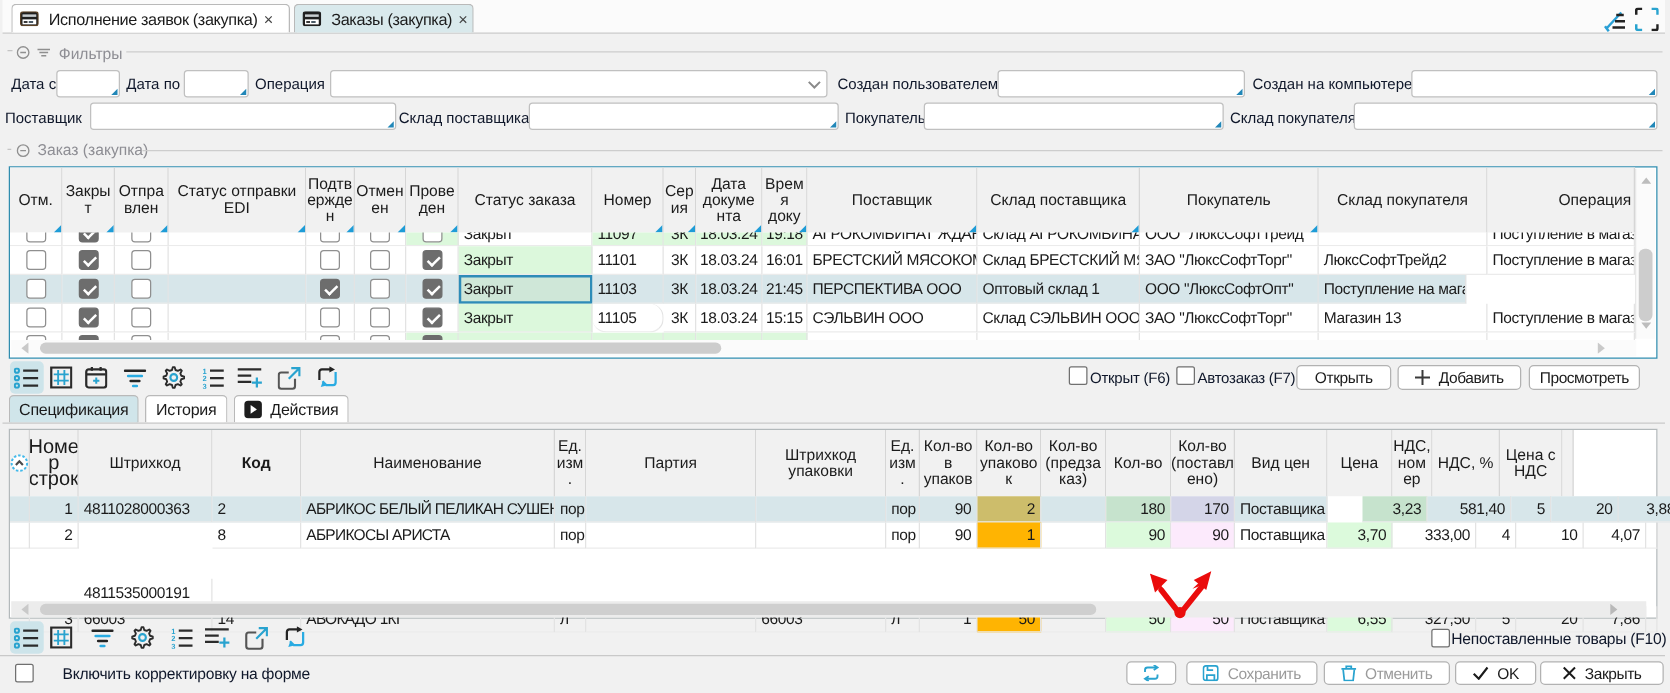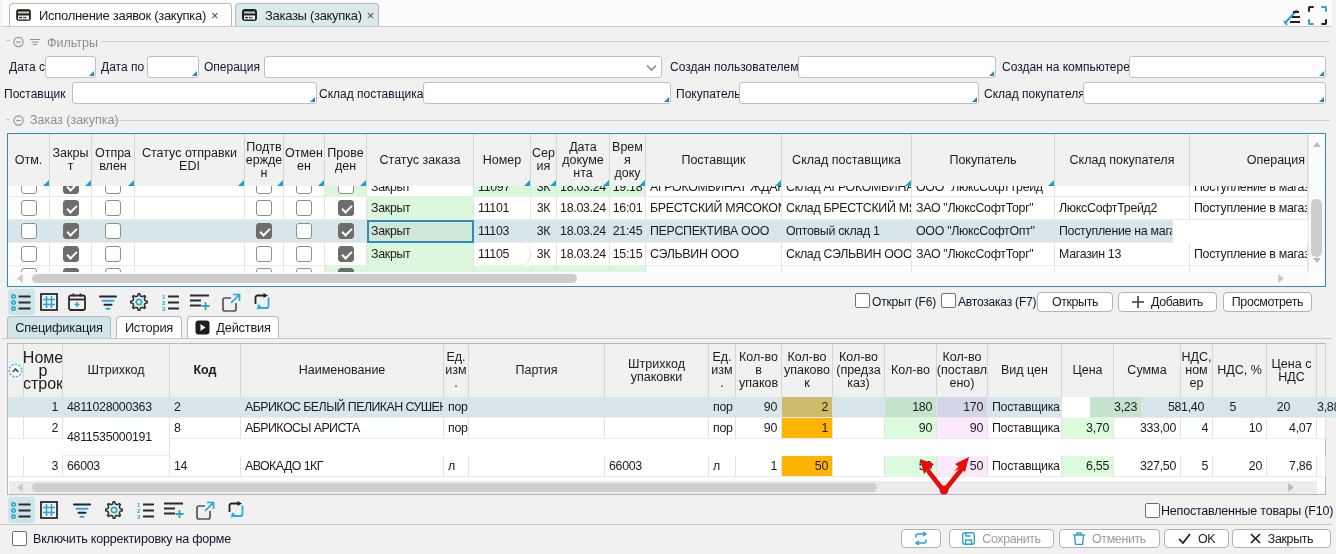--- a/index.html
+++ b/index.html
@@ -417,21 +417,20 @@
       <div class="hcell" style="width:136px;height:53px;font-size:12.5px;">Партия</div>
       <div class="hcell" style="width:104px;height:53px;font-size:12.5px;">Штрихкод<br>упаковки</div>
       <div class="hcell" style="width:27px;height:53px;font-size:12.5px;">Ед.<br>изм<br>.</div>
       <div class="hcell" style="width:46px;height:53px;font-size:12.5px;">Кол-во<br>в<br>упаков</div>
       <div class="hcell" style="width:51px;height:53px;font-size:12.5px;">Кол-во<br>упаково<br>к</div>
       <div class="hcell" style="width:52px;height:53px;font-size:12.5px;">Кол-во<br>(предза<br>каз)</div>
       <div class="hcell" style="width:52px;height:53px;font-size:12.5px;">Кол-во</div>
       <div class="hcell" style="width:51px;height:53px;font-size:12.5px;">Кол-во<br>(поставл<br>ено)</div>
       <div class="hcell" style="width:74px;height:53px;font-size:12.5px;">Вид цен</div>
       <div class="hcell" style="width:52px;height:53px;font-size:12.5px;">Цена</div>
-      <div class="hcell" style="width:67px;height:53px;font-size:12.5px;">Сумма</div>
       <div class="hcell" style="width:32px;height:53px;font-size:12.5px;">НДС,<br>ном<br>ер</div>
       <div class="hcell" style="width:54px;height:53px;font-size:12.5px;">НДС, %</div>
       <div class="hcell" style="width:50px;height:53px;font-size:12.5px;">Цена с<br>НДС</div>
       <div class="hcell" style="width:9px;height:53px;font-size:12.5px;"></div>
     </div>
     <div class="trow">
       <div class="cell  sel" style="width:16px;height:21px;"></div>
       <div class="cell num  sel" style="width:39px;height:21px;">1</div>
       <div class="cell  sel" style="width:107px;height:21px;">4811028000363</div>
       <div class="cell  sel" style="width:71px;height:21px;">2</div>
@@ -451,21 +450,21 @@
       <div class="cell num grnsel2" style="width:52px;height:21px;margin-left:28px;">3,23</div>
       <div class="cell num  sel" style="width:67px;height:21px;">581,40</div>
       <div class="cell num  sel" style="width:32px;height:21px;">5</div>
       <div class="cell num  sel" style="width:54px;height:21px;">20</div>
       <div class="cell num  sel" style="width:50px;height:21px;">3,88</div>
       <div class="cell  sel" style="width:9px;height:21px;"></div>
     </div>
     <div class="trow">
       <div class="cell " style="width:16px;height:21px;"></div>
       <div class="cell num " style="width:39px;height:21px;">2</div>
-      <div class="cell " style="width:107px;height:38px;">4811535000191</div>
+      <div class="cell " style="width:107px;height:22px;margin-top:45px;">4811535000191</div>
       <div class="cell " style="width:71px;height:21px;">8</div>
       <div class="cell np" style="width:203px;height:21px;">
         <span style="letter-spacing:-0.55px">АБРИКОСЫ АРИСТА</span>
       </div>
       <div class="cell " style="width:25px;height:21px;">пор</div>
       <div class="cell " style="width:136px;height:21px;"></div>
       <div class="cell " style="width:104px;height:21px;"></div>
       <div class="cell " style="width:27px;height:21px;">пор</div>
       <div class="cell num " style="width:46px;height:21px;">90</div>
       <div class="cell num amb" style="width:51px;height:21px;">1</div>
@@ -563,21 +562,21 @@
 <path d="M3.6 16.6L8.3 15.4 5.2 12.1Z" fill="#29abe2"></path>
 <path d="M8 15l-3-3" stroke="#29abe2" stroke-width="1.8"></path>
     </svg>
   </div>
 
 <div class="abs" style="left:0;top:524px;width:1332px;height:1px;background:#c9c9c9"></div>
 <div id="bottombar">
     <div class="abs" style="left:1145px;top:503px;width:15px;height:15px;border:1px solid #707070;border-radius:2px;background:#fff;"></div>
     <div class="flabel" style="left:1161px;top:504px;font-size:12.5px;letter-spacing:-0.2px;">Непоставленные товары (F10)</div>
     <div class="abs" style="left:12px;top:531px;width:15px;height:15px;border:1px solid #707070;border-radius:2px;background:#fff;"></div>
-    <div class="flabel" style="left:33px;top:532px;font-size:12.5px;letter-spacing:-0.2px;">Включить корректировку на форме</div>
+    <div class="flabel" style="left:50px;top:532px;font-size:12.5px;letter-spacing:-0.2px;">Включить корректировку на форме</div>
     <div class="btn" style="left:901px;top:529px;width:40px;height:19px;">
       <svg width="14" height="13" viewBox="0 0 14 13">
         <path d="M2 5.5V4A2 2 0 0 1 4 2h7" fill="none" stroke="#29a3cf" stroke-width="1.5"></path>
         <path d="M9 0l3 2-3 2" fill="none" stroke="#29a3cf" stroke-width="1.5"></path>
         <path d="M12 7.5V9a2 2 0 0 1-2 2H3" fill="none" stroke="#29a3cf" stroke-width="1.5"></path>
         <path d="M5 9l-3 2 3 2" fill="none" stroke="#29a3cf" stroke-width="1.5"></path>
       </svg>
     </div>
     <div class="btn" style="left:949px;top:529px;width:105px;height:19px;color:#9b9b9b;"><svg width="13" height="13" viewBox="0 0 13 13" style="margin-right:7px">
         <rect x="0.7" y="0.7" width="11.6" height="11.6" rx="2" fill="none" stroke="#29a3cf" stroke-width="1.4"></rect>

